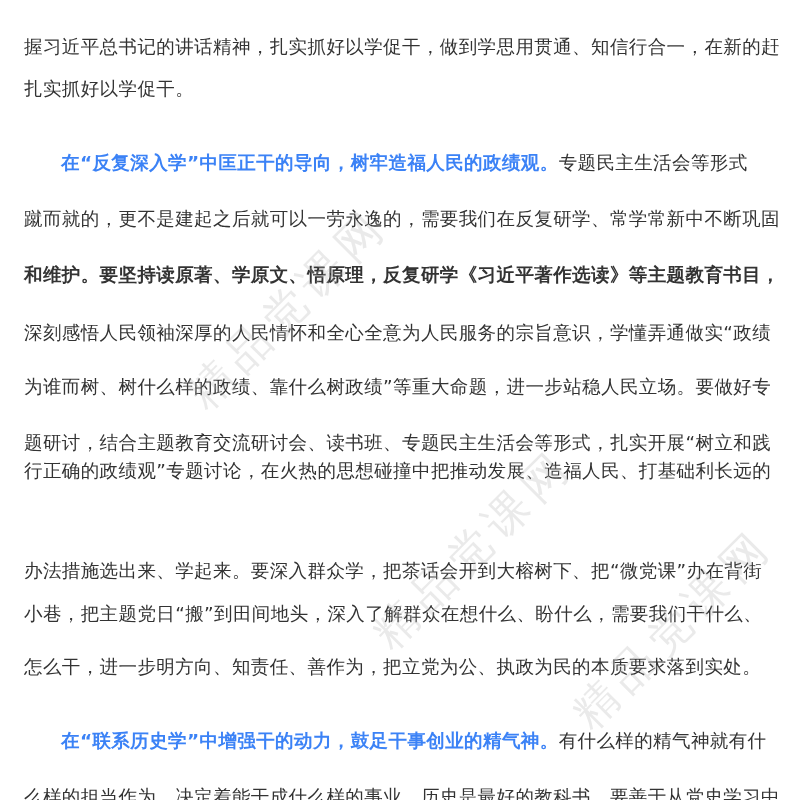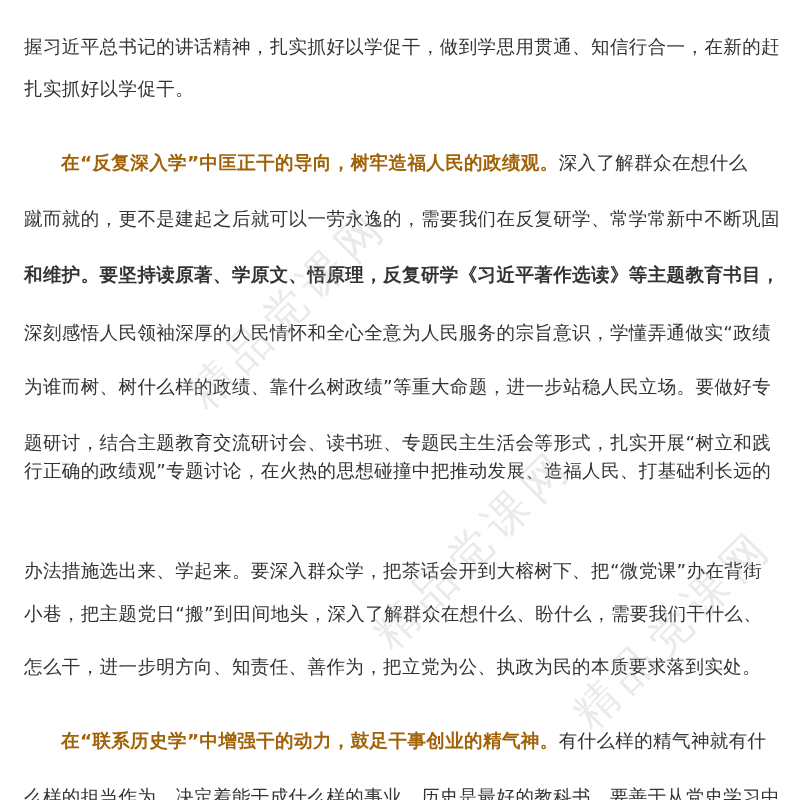--- a/index.html
+++ b/index.html
@@ -24,42 +24,42 @@
     letter-spacing: 0.4px;
   }
   .line {
     position: absolute;
     left: 0;
     white-space: nowrap;
     height: 28px;
     line-height: 28px;
   }
   .indent { left: 37px; }
-  .bold { font-weight: bold; color: #a16207; }
+  .bold { font-weight: bold; color: #3b82f6; }
   .watermark {
     position: absolute;
     color: rgba(180,180,180,0.28);
     font-size: 44px;
     white-space: nowrap;
     transform: rotate(-45deg);
     transform-origin: left top;
     letter-spacing: 8px;
     pointer-events: none;
   }
 </style>
 </head>
 <body>
 
 <div class="page">
 
   <div class="line" style="top:33px;text-align:right;">握习近平总书记的讲话精神，扎实抓好以学促干，做到学思用贯通、知信行合一，在新的赶</div>
   <div class="line" style="top:75px;">扎实抓好以学促干。</div>
 
   <div class="line indent" style="top:149px;">
-    <span class="bold">在“反复深入学”中匡正干的导向，树牢造福人民的政绩观。</span><span>深入了解群众在想什么</span>
+    <span class="bold">在“反复深入学”中匡正干的导向，树牢造福人民的政绩观。</span><span>专题民主生活会等形式</span>
   </div>
   <div class="line" style="top:205px;">蹴而就的，更不是建起之后就可以一劳永逸的，需要我们在反复研学、常学常新中不断巩固</div>
   <div class="line" style="top:261px;font-weight:bold;">和维护。要坚持读原著、学原文、悟原理，反复研学《习近平著作选读》等主题教育书目，</div>
   <div class="line" style="top:319px;">深刻感悟人民领袖深厚的人民情怀和全心全意为人民服务的宗旨意识，学懂弄通做实“政绩</div>
   <div class="line" style="top:373px;">为谁而树、树什么样的政绩、靠什么树政绩”等重大命题，进一步站稳人民立场。要做好专</div>
   <div class="line" style="top:429px;">题研讨，结合主题教育交流研讨会、读书班、专题民主生活会等形式，扎实开展“树立和践</div>
   <div class="line" style="top:457px;">行正确的政绩观”专题讨论，在火热的思想碰撞中把推动发展、造福人民、打基础利长远的</div>
   <div class="line" style="top:557px;">办法措施选出来、学起来。要深入群众学，把茶话会开到大榕树下、把“微党课”办在背街</div>
   <div class="line" style="top:600px;">小巷，把主题党日“搬”到田间地头，深入了解群众在想什么、盼什么，需要我们干什么、</div>
   <div class="line" style="top:653px;text-align:right;">怎么干，进一步明方向、知责任、善作为，把立党为公、执政为民的本质要求落到实处。</div>

